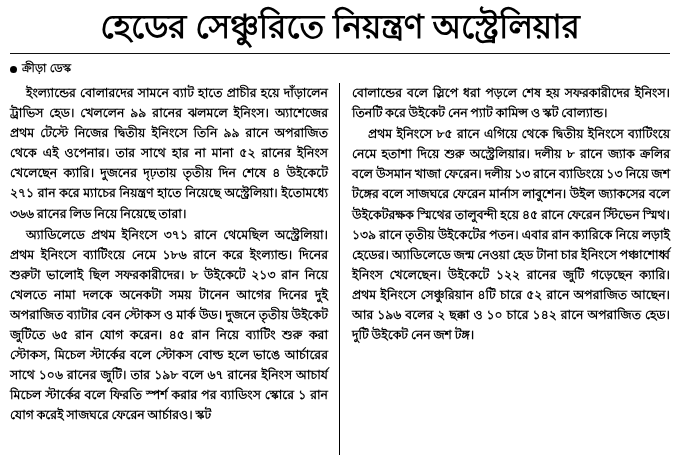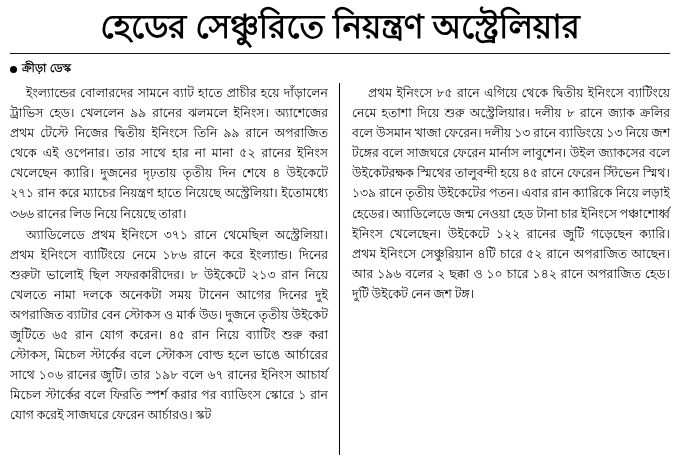--- a/index.html
+++ b/index.html
@@ -71,20 +71,21 @@
   .col.left {
     padding-right: 11px;
     border-right: 1px solid #000;
   }
   .col.right {
     padding-left: 12px;
   }
   .col p {
     margin: 0 0 1px 0;
     text-indent: 16px;
+    font-weight: bold;
   }
   .col p.noindent {
     text-indent: 0;
   }
 </style>
 </head>
 <body>
 
 <div class="page">
 
@@ -98,17 +99,18 @@
   </div>
 
   <div class="columns">
 
     <div class="col left">
       <p>ইংল্যান্ডের বোলারদের সামনে ব্যাট হাতে প্রাচীর হয়ে দাঁড়ালেন ট্রাভিস হেড। খেললেন ৯৯ রানের ঝলমলে ইনিংস। অ্যাশেজের প্রথম টেস্টে নিজের দ্বিতীয় ইনিংসে তিনি ৯৯ রানে অপরাজিত থেকে এই ওপেনার। তার সাথে হার না মানা ৫২ রানের ইনিংস খেলেছেন ক্যারি। দুজনের দৃঢ়তায় তৃতীয় দিন শেষে ৪ উইকেটে ২৭১ রান করে ম্যাচের নিয়ন্ত্রণ হাতে নিয়েছে অস্ট্রেলিয়া। ইতোমধ্যে ৩৬৬ রানের লিড নিয়ে নিয়েছে তারা।</p>
       <p>অ্যাডিলেডে প্রথম ইনিংসে ৩৭১ রানে থেমেছিল অস্ট্রেলিয়া। প্রথম ইনিংসে ব্যাটিংয়ে নেমে ১৮৬ রানে করে ইংল্যান্ড। দিনের শুরুটা ভালোই ছিল সফরকারীদের। ৮ উইকেটে ২১৩ রান নিয়ে খেলতে নামা দলকে অনেকটা সময় টানেন আগের দিনের দুই অপরাজিত ব্যাটার বেন স্টোকস ও মার্ক উড। দুজনে তৃতীয় উইকেট জুটিতে ৬৫ রান যোগ করেন। ৪৫ রান নিয়ে ব্যাটিং শুরু করা স্টোকস, মিচেল স্টার্কের বলে স্টোকস বোল্ড হলে ভাঙে আর্চারের সাথে ১০৬ রানের জুটি। তার ১৯৮ বলে ৬৭ রানের ইনিংস আচার্য মিচেল স্টার্কের বলে ফিরতি স্পর্শ করার পর ব্যাডিংস স্কোরে ১ রান যোগ করেই সাজঘরে ফেরেন আর্চারও। স্কট</p>
     </div>
 
     <div class="col right">
+      <p class="noindent">বোলান্ডের বলে স্লিপে ধরা পড়লে শেষ হয় সফরকারীদের ইনিংস। তিনটি করে উইকেট নেন প্যাট কামিন্স ও স্কট বোল্যান্ড।</p>
       <p>প্রথম ইনিংসে ৮৫ রানে এগিয়ে থেকে দ্বিতীয় ইনিংসে ব্যাটিংয়ে নেমে হতাশা দিয়ে শুরু অস্ট্রেলিয়ার। দলীয় ৮ রানে জ্যাক ক্রলির বলে উসমান খাজা ফেরেন। দলীয় ১৩ রানে ব্যাডিংয়ে ১৩ নিয়ে জশ টঙ্গের বলে সাজঘরে ফেরেন মার্নাস লাবুশেন। উইল জ্যাকসের বলে উইকেটরক্ষক স্মিথের তালুবন্দী হয়ে ৪৫ রানে ফেরেন স্টিভেন স্মিথ। ১৩৯ রানে তৃতীয় উইকেটের পতন। এবার রান ক্যারিকে নিয়ে লড়াই হেডের। অ্যাডিলেডে জন্ম নেওয়া হেড টানা চার ইনিংসে পঞ্চাশোর্ধ্ব ইনিংস খেলেছেন। উইকেটে ১২২ রানের জুটি গড়েছেন ক্যারি। প্রথম ইনিংসে সেঞ্চুরিয়ান ৪টি চারে ৫২ রানে অপরাজিত আছেন। আর ১৯৬ বলের ২ ছক্কা ও ১০ চারে ১৪২ রানে অপরাজিত হেড। দুটি উইকেট নেন জশ টঙ্গ।</p>
     </div>
 
   </div>
 </div>
 
 </body></html>

